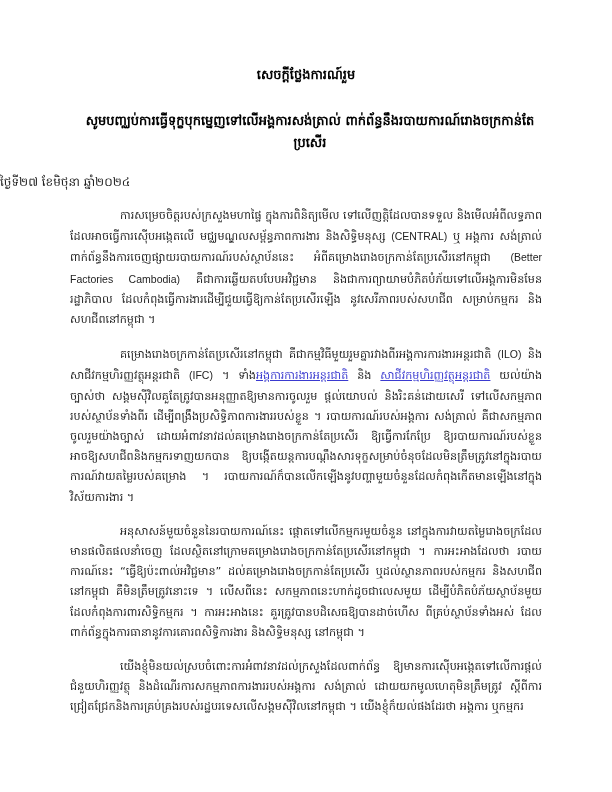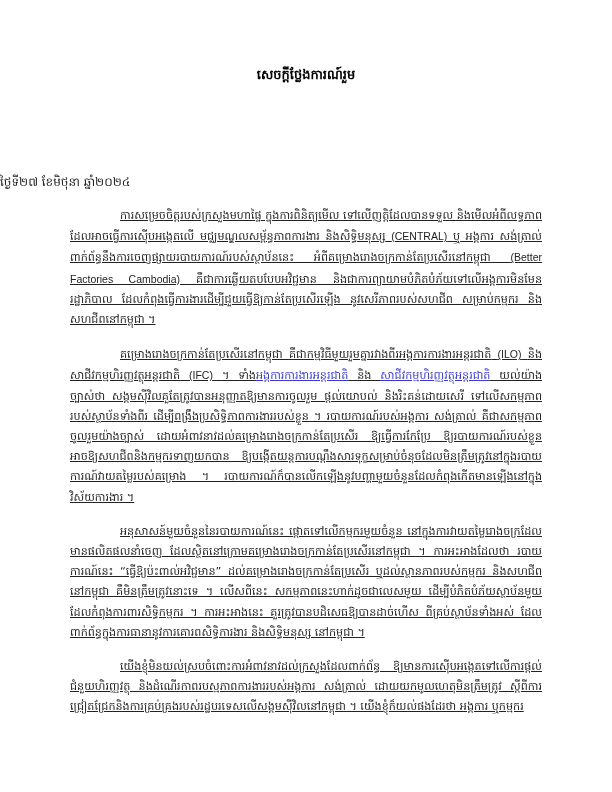--- a/index.html
+++ b/index.html
@@ -7,38 +7,39 @@
          font-family: "DejaVu Sans", "Liberation Sans", sans-serif; color: #111; }
   .page { position: absolute; left: 0; top: 0; width: 592px; height: 792px; }
   .heading { position: absolute; left: 0; width: 612px; text-align: center;
              font-weight: bold; color: #000; }
   .h1 { top: 66px; font-size: 13px; line-height: 18px; }
   .h2 { top: 110px; left: 80px; width: 460px; font-size: 13px; line-height: 22px; }
   .date { position: absolute; top: 174px; left: 0; width: 612px; text-align: left;
           font-size: 12px; color: #222; }
   .body { position: absolute; left: 70px; width: 472px; }
   .para { margin: 0 0 14px 0; font-size: 11.2px; line-height: 20.2px;
-          text-align: justify; text-indent: 50px; color: #222; text-decoration: underline; }
+          text-align: justify; text-indent: 50px; color: #222; }
   .para span.en { font-family: "Liberation Sans", sans-serif; font-size: 10.5px; }
   a.link { color: #3a3ad0; text-decoration: underline; }
 </style>
 </head>
 <body>
 
 <div class="page">
 
   <div class="heading h1">សេចក្ដីថ្លែងការណ៍រួម</div>
 
+  <div class="heading h2">សូមបញ្ឈប់ការធ្វើទុក្ខបុកម្នេញទៅលើអង្គការសង់ត្រាល់ ពាក់ព័ន្ធនឹងរបាយការណ៍រោងចក្រកាន់តែប្រសើរ</div>
 
   <div class="date">ថ្ងៃទី២៧ ខែមិថុនា ឆ្នាំ២០២៤</div>
 
   <div class="body" style="top:206px;">
 
     <p class="para"><span>ការសម្រេចចិត្តរបស់ក្រសួងមហាផ្ទៃ ក្នុងការពិនិត្យមើល ទៅលើញត្តិដែលបានទទួល និងមើលអំពីលទ្ធភាពដែលអាចធ្វើការស៊ើបអង្កេតលើ មជ្ឈមណ្ឌលសម្ព័ន្ធភាពការងារ និងសិទ្ធិមនុស្ស</span> <span class="en">(CENTRAL)</span> <span>ឬ អង្គការ សង់ត្រាល់ ពាក់ព័ន្ធនឹងការចេញផ្សាយរបាយការណ៍របស់ស្ថាប័ននេះ អំពីគម្រោងរោងចក្រកាន់តែប្រសើរនៅកម្ពុជា</span> <span class="en">(Better Factories Cambodia)</span> <span>គឺជាការឆ្លើយតបបែបអវិជ្ជមាន និងជាការព្យាយាមបំភិតបំភ័យទៅលើអង្គការមិនមែនរដ្ឋាភិបាល ដែលកំពុងធ្វើការងារដើម្បីជួយធ្វើឱ្យកាន់តែប្រសើរឡើង នូវសេរីភាពរបស់សហជីព សម្រាប់កម្មករ និងសហជីពនៅកម្ពុជា ។</span></p>
 
     <p class="para"><span>គម្រោងរោងចក្រកាន់តែប្រសើរនៅកម្ពុជា គឺជាកម្មវិធីមួយរួមគ្នារវាងពីរអង្គការការងារអន្តរជាតិ</span> <span class="en">(ILO)</span> <span>និងសាជីវកម្មហិរញ្ញវត្ថុអន្តរជាតិ</span> <span class="en">(IFC)</span> <span>។ ទាំង</span><a class="link">អង្គការការងារអន្តរជាតិ</a><span> និង </span><a class="link">សាជីវកម្មហិរញ្ញវត្ថុអន្តរជាតិ</a><span> យល់យ៉ាងច្បាស់ថា សង្គមស៊ីវិលគួតែត្រូវបានអនុញ្ញាតឱ្យមានការចូលរួម ផ្ដល់យោបល់ និងរិះគន់ដោយសេរី ទៅលើសកម្មភាពរបស់ស្ថាប័នទាំងពីរ ដើម្បីពង្រឹងប្រសិទ្ធិភាពការងាររបស់ខ្លួន ។ របាយការណ៍របស់អង្គការ សង់ត្រាល់ គឺជាសកម្មភាពចូលរួមយ៉ាងច្បាស់ ដោយអំពាវនាវដល់គម្រោងរោងចក្រកាន់តែប្រសើរ ឱ្យធ្វើការកែប្រែ ឱ្យរបាយការណ៍របស់ខ្លួនអាចឱ្យសហជីពនិងកម្មករទាញយកបាន ឱ្យបង្កើតយន្តការបណ្ដឹងសារទុក្ខសម្រាប់ចំនុចដែលមិនត្រឹមត្រូវនៅក្នុងរបាយការណ៍វាយតម្លៃរបស់គម្រោង ។ របាយការណ៍ក៏បានលើកឡើងនូវបញ្ហាមួយចំនួនដែលកំពុងកើតមានឡើងនៅក្នុងវិស័យការងារ ។</span></p>
 
     <p class="para">អនុសាសន៍មួយចំនួននៃរបាយការណ៍នេះ ផ្ដោតទៅលើកម្មករមួយចំនួន នៅក្នុងការវាយតម្លៃរោងចក្រដែលមានផលិតផលនាំចេញ ដែលស្ថិតនៅក្រោមគម្រោងរោងចក្រកាន់តែប្រសើរនៅកម្ពុជា ។ ការអះអាងដែលថា របាយការណ៍នេះ “ធ្វើឱ្យប៉ះពាល់អវិជ្ជមាន” ដល់គម្រោងរោងចក្រកាន់តែប្រសើរ ឬដល់ស្ថានភាពរបស់កម្មករ និងសហជីពនៅកម្ពុជា គឺមិនត្រឹមត្រូវនោះទេ ។ លើសពីនេះ សកម្មភាពនេះហាក់ដូចជាលេសមួយ ដើម្បីបំភិតបំភ័យស្ថាប័នមួយដែលកំពុងការពារសិទ្ធិកម្មករ ។ ការអះអាងនេះ គួរត្រូវបានបដិសេធឱ្យបានដាច់ហើស ពីគ្រប់ស្ថាប័នទាំងអស់ ដែលពាក់ព័ន្ធក្នុងការធានានូវការគោរពសិទ្ធិការងារ និងសិទ្ធិមនុស្ស នៅកម្ពុជា ។</p>
 
-    <p class="para">យើងខ្ញុំមិនយល់ស្របចំពោះការអំពាវនាវដល់ក្រសួងដែលពាក់ព័ន្ធ ឱ្យមានការស៊ើបអង្កេតទៅលើការផ្ដល់ជំនួយហិរញ្ញវត្ថុ និងដំណើរកាពរបស្មភាពការងាររបស់អង្គការ សង់ត្រាល់ ដោយយកមូលហេតុមិនត្រឹមត្រូវ ស្ដីពីការជ្រៀតជ្រែកនិងការគ្រប់គ្រងរបស់រដ្ឋបរទេសលើសង្គមស៊ីវិលនៅកម្ពុជា ។ យើងខ្ញុំក៏យល់ផងដែរថា អង្គការ ឬកម្មករ</p>
+    <p class="para">យើងខ្ញុំមិនយល់ស្របចំពោះការអំពាវនាវដល់ក្រសួងដែលពាក់ព័ន្ធ ឱ្យមានការស៊ើបអង្កេតទៅលើការផ្ដល់ជំនួយហិរញ្ញវត្ថុ និងដំណើរការសកម្មភាពការងាររបស់អង្គការ សង់ត្រាល់ ដោយយកមូលហេតុមិនត្រឹមត្រូវ ស្ដីពីការជ្រៀតជ្រែកនិងការគ្រប់គ្រងរបស់រដ្ឋបរទេសលើសង្គមស៊ីវិលនៅកម្ពុជា ។ យើងខ្ញុំក៏យល់ផងដែរថា អង្គការ ឬកម្មករ</p>
 
   </div>
 </div>
 
 </body></html>

